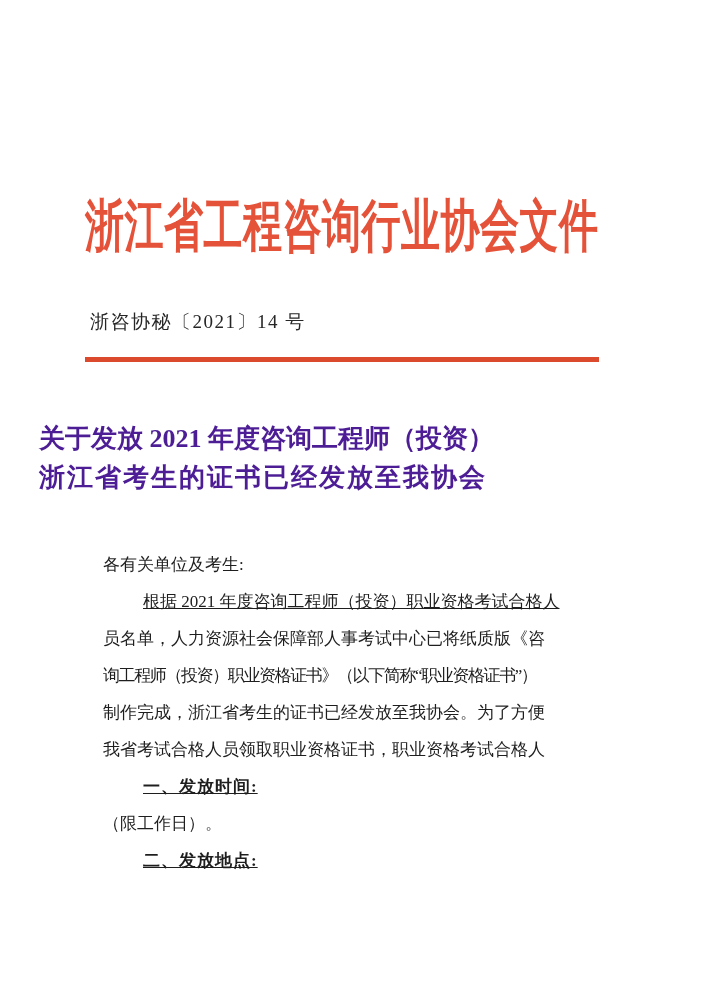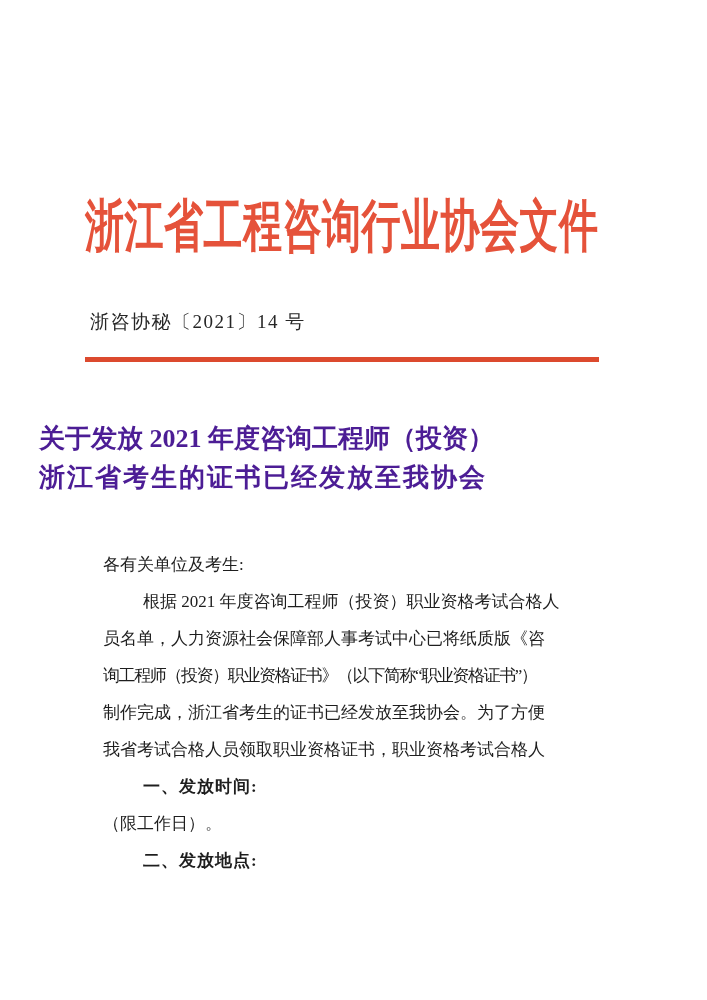--- a/index.html
+++ b/index.html
@@ -66,21 +66,21 @@
     left: 103px;
     width: 510px;
     font-size: 17px;
     color: #1e1e1e;
     margin-top: 16px;
   }
   .body-text .line {
     line-height: 37px;
     white-space: pre;
   }
-  .body-text .line.indent { text-indent: 40px; }
+  .body-text .line.indent { text-indent: 40px; text-decoration: underline; }
   .body-text .line.bold { font-weight: bold; letter-spacing: 1px; }
   
   .body-text .line:nth-child(4) { letter-spacing: -1.4px; }
 </style>
 </head>
 <body>
 
 <div class="page">
   <div class="letterhead" style="color: rgb(229, 82, 58);">
       <span>浙</span>

